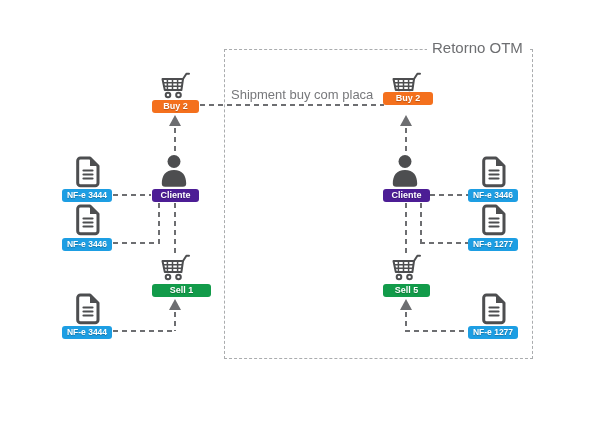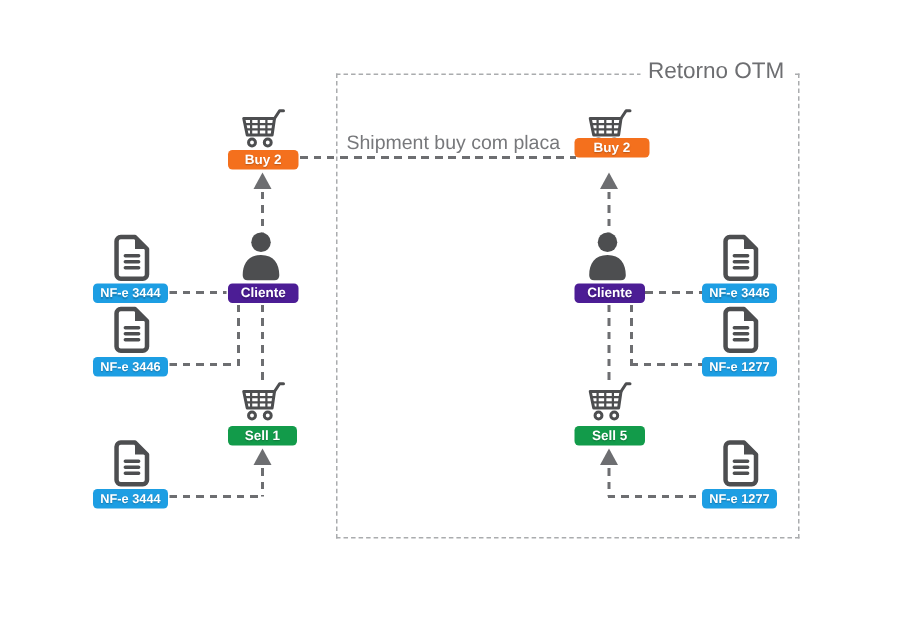--- a/index.html
+++ b/index.html
@@ -77,21 +77,21 @@
 
   <span class="icon" style="left:158px;top:253px;">
     <svg width="34" height="28" viewBox="0 0 34 28" fill="none" stroke="#4d4e50">
       <path d="M25 8 L28.4 2.8 L31 2.8" stroke-width="2" stroke-linecap="round" stroke-linejoin="round"></path>
       <path d="M4.5 8 H25 L23.4 19 H6.8 Z" stroke-width="2" stroke-linejoin="round"></path>
       <path d="M9.4 8 V19 M14.5 8 V19 M19.6 8 V19 M5 11.7 H24.4 M5.6 15.3 H23.9" stroke-width="1.5"></path>
       <circle cx="10" cy="24" r="2.3" stroke-width="2"></circle>
       <circle cx="20.5" cy="24" r="2.3" stroke-width="2"></circle>
     </svg>
   </span>
-  <div class="pill green" style="left:152px;top:284px;width:46px;">Sell 1</div>
+  <div class="pill green" style="left:152px;top:284px;width:59px;">Sell 1</div>
 
   <div class="arrow-up" style="left:169px;top:299px;"></div>
   <div class="dash-v" style="left:174px;top:312px;height:19px;"></div>
   <div class="dash-h" style="left:113px;top:330px;width:62px;"></div>
 
   <span class="icon" style="left:74px;top:156px;">
     <svg width="28" height="32" viewBox="0 0 28 32">
       <path d="M6.5 2 H16 L24 10 V27 a2.8 2.8 0 0 1 -2.8 2.8 H6.5 a2.8 2.8 0 0 1 -2.8 -2.8 V4.8 A2.8 2.8 0 0 1 6.5 2 Z" fill="none" stroke="#4d4e50" stroke-width="3" stroke-linejoin="round"></path>
       <path d="M16 2 L24 10 H16 Z" fill="#4d4e50"></path>
       <path d="M9.5 14.5 H18.5 M9.5 18.5 H18.5 M9.5 22.5 H18.5" stroke="#4d4e50" stroke-width="2.2" stroke-linecap="round"></path>

